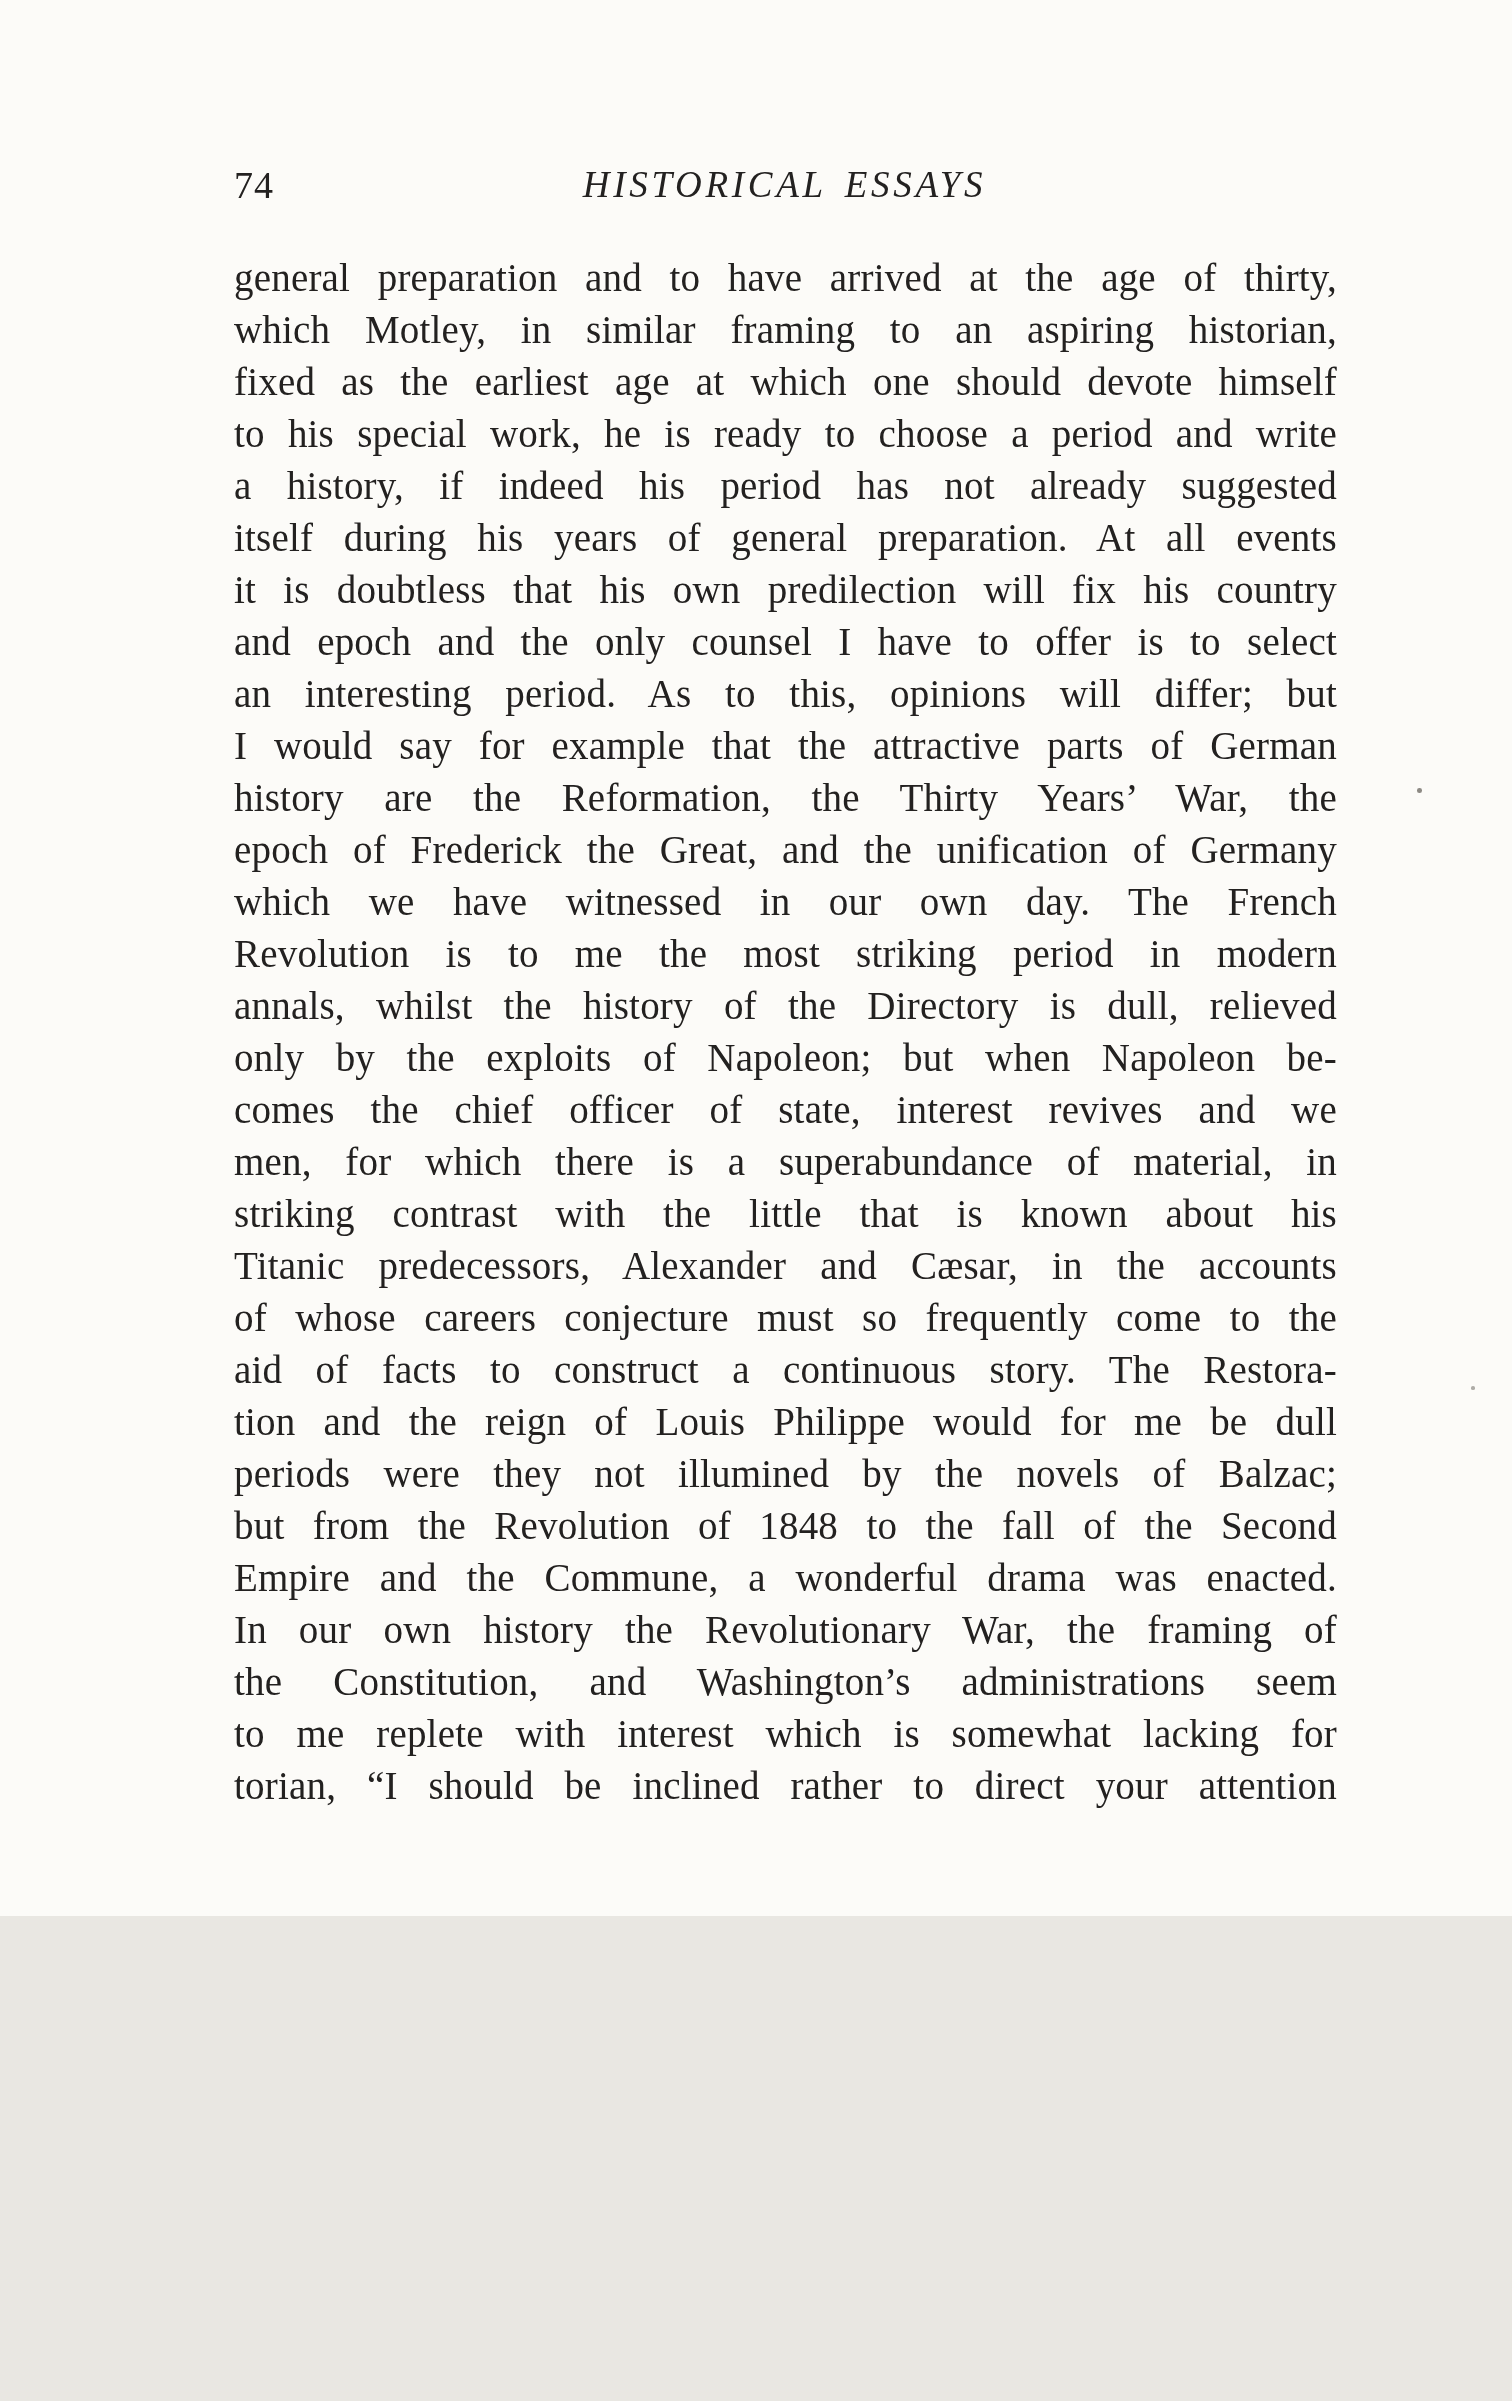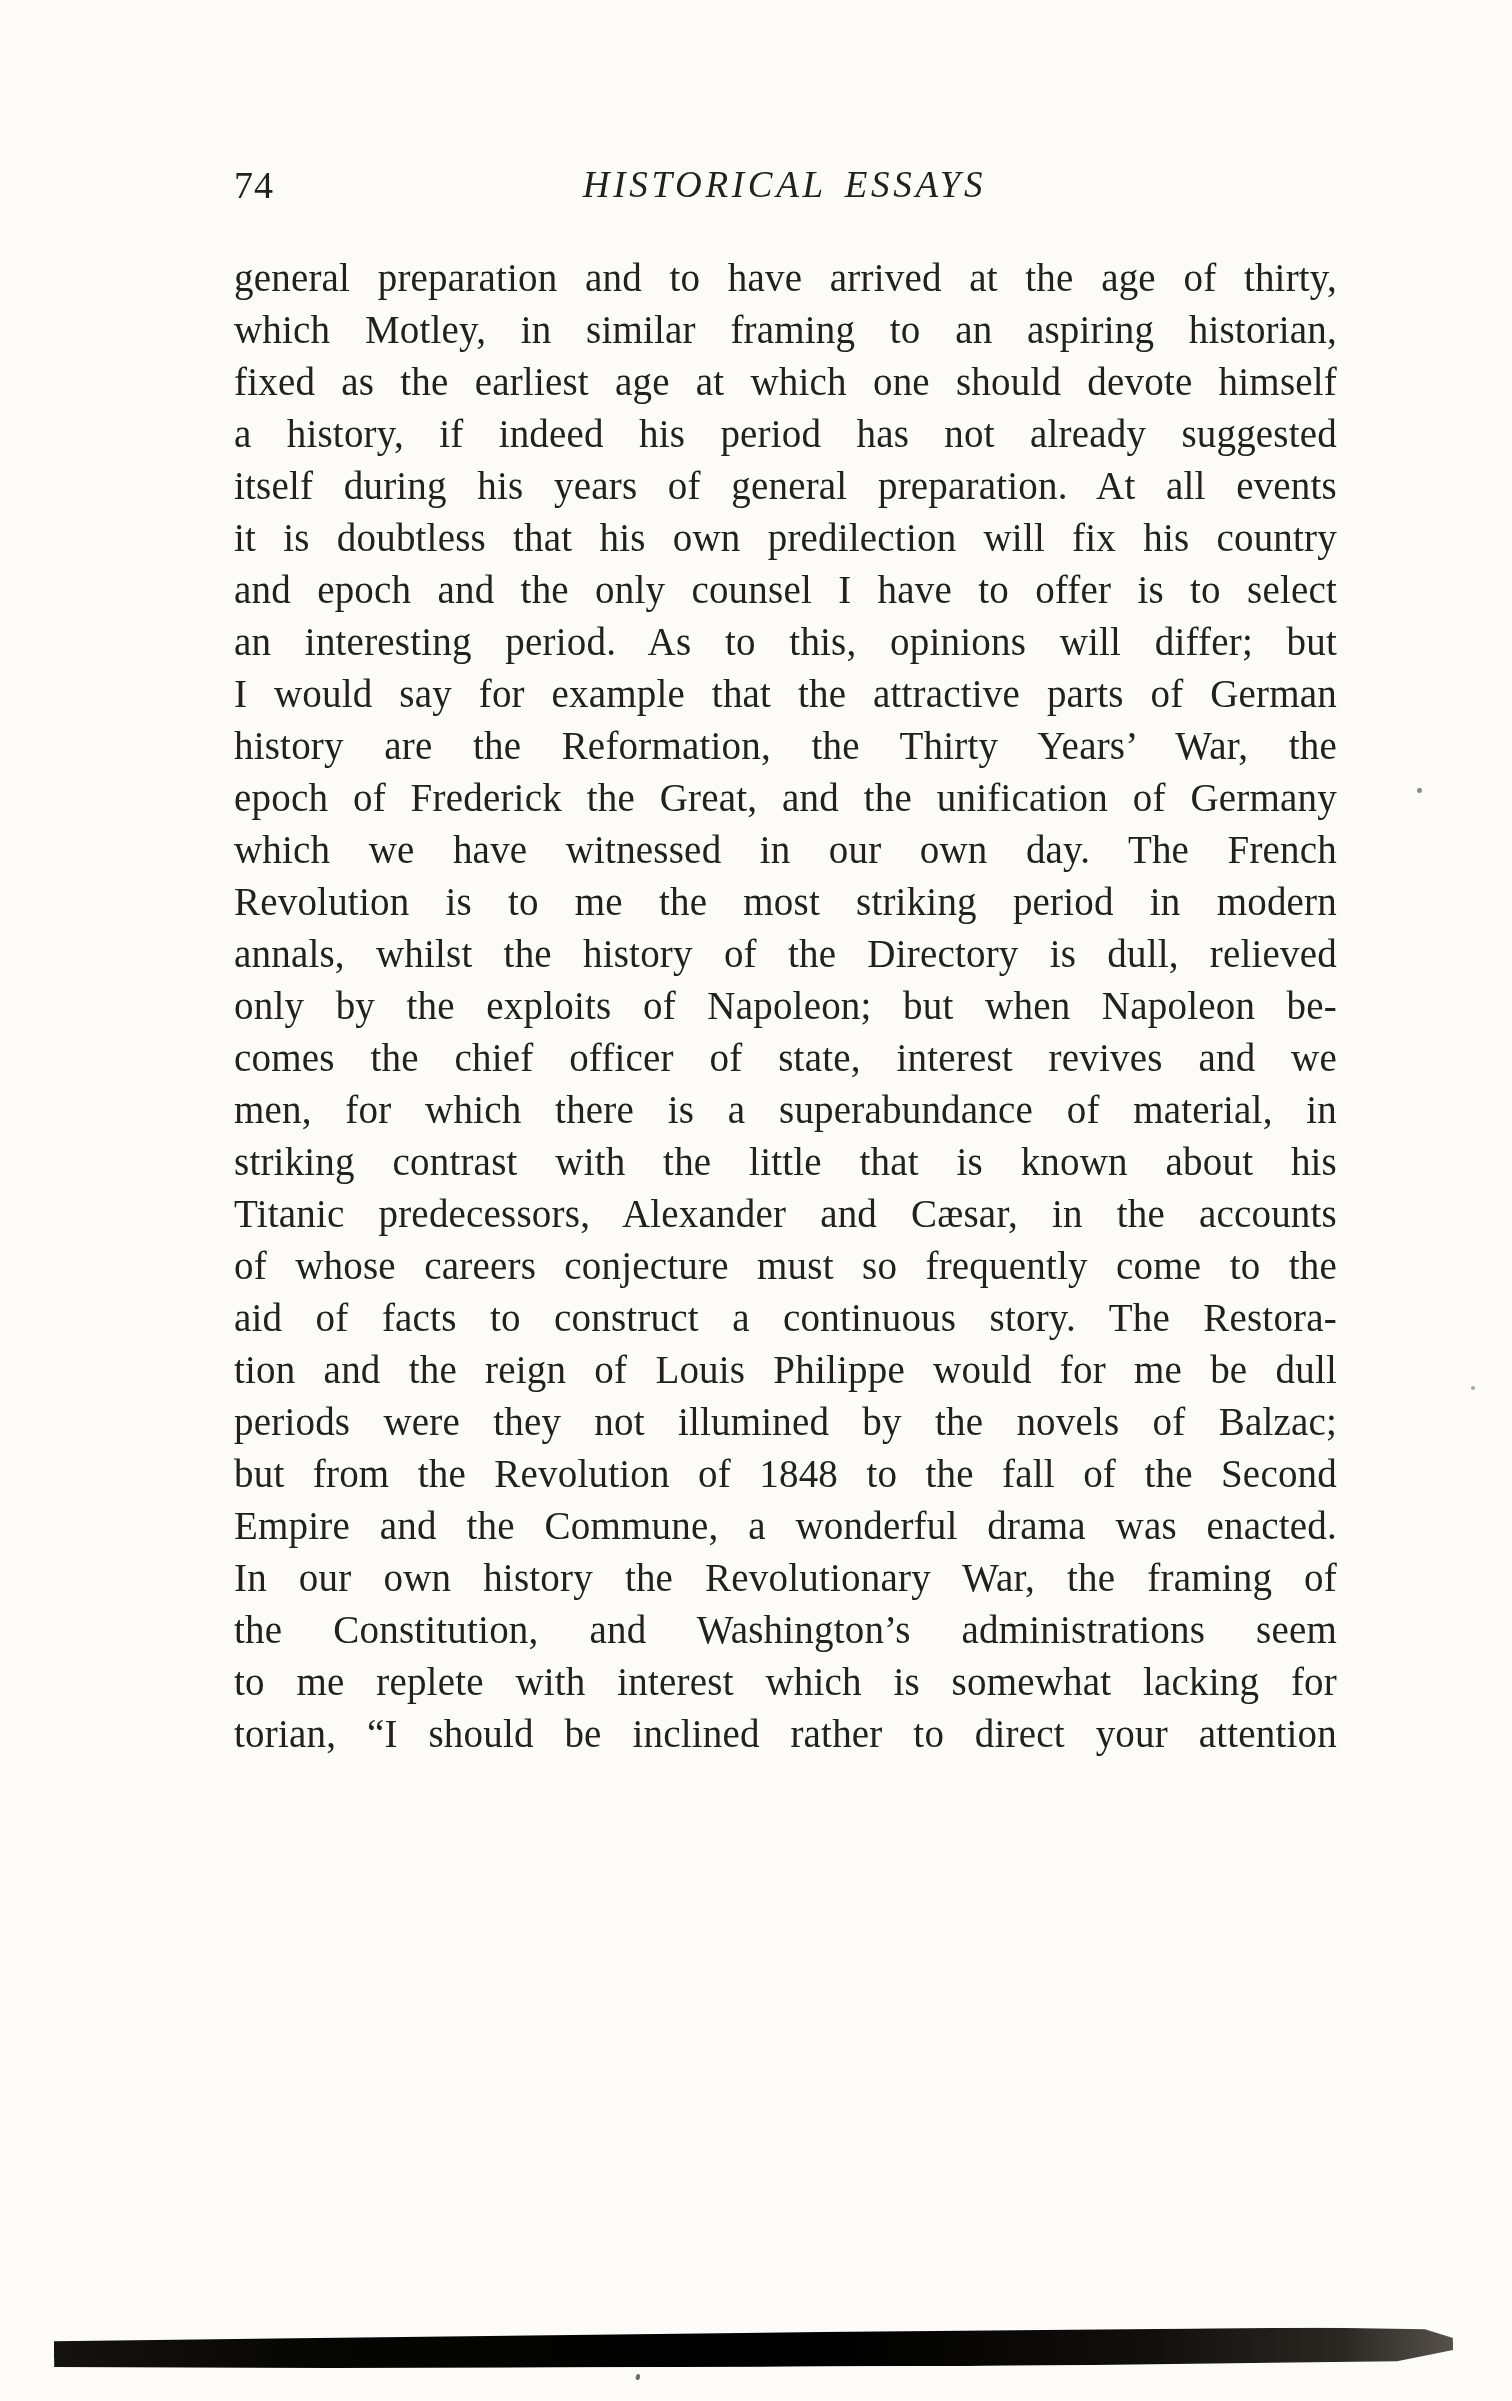--- a/index.html
+++ b/index.html
@@ -3,21 +3,21 @@
 <meta charset="utf-8">
 <style>
   html, body {
     margin: 0;
     padding: 0;
     background: #e9e7e2;
   }
   .page {
     position: relative;
     width: 1512px;
-    height: 2401px;
+    height: 1916px;
     background: #fcfbf8;
     font-family: "Liberation Serif", "DejaVu Serif", serif;
     color: #232120;
     overflow: hidden;
   }
   .header {
     position: absolute;
     top: 163px;
     left: 234px;
     width: 1101px;
@@ -86,20 +86,21 @@
 
   <div class="header">
     <span class="pagenum">74</span>
     <span class="running-title">HISTORICAL ESSAYS</span>
   </div>
 
   <div class="body-text">
     <div class="line">general preparation and to have arrived at the age of thirty,</div>
     <div class="line">which Motley, in similar framing to an aspiring historian,</div>
     <div class="line">fixed as the earliest age at which one should devote himself</div>
+    <div class="line">to his special work, he is ready to choose a period and write</div>
     <div class="line">a history, if indeed his period has not already suggested</div>
     <div class="line">itself during his years of general preparation.  At all events</div>
     <div class="line">it is doubtless that his own predilection will fix his country</div>
     <div class="line">and epoch and the only counsel I have to offer is to select</div>
     <div class="line">an interesting period.  As to this, opinions will differ; but</div>
     <div class="line">I would say for example that the attractive parts of German</div>
     <div class="line">history are the Reformation, the Thirty Years’ War, the</div>
     <div class="line">epoch of Frederick the Great, and the unification of Germany</div>
     <div class="line">which we have witnessed in our own day.  The French</div>
     <div class="line">Revolution is to me the most striking period in modern</div>

